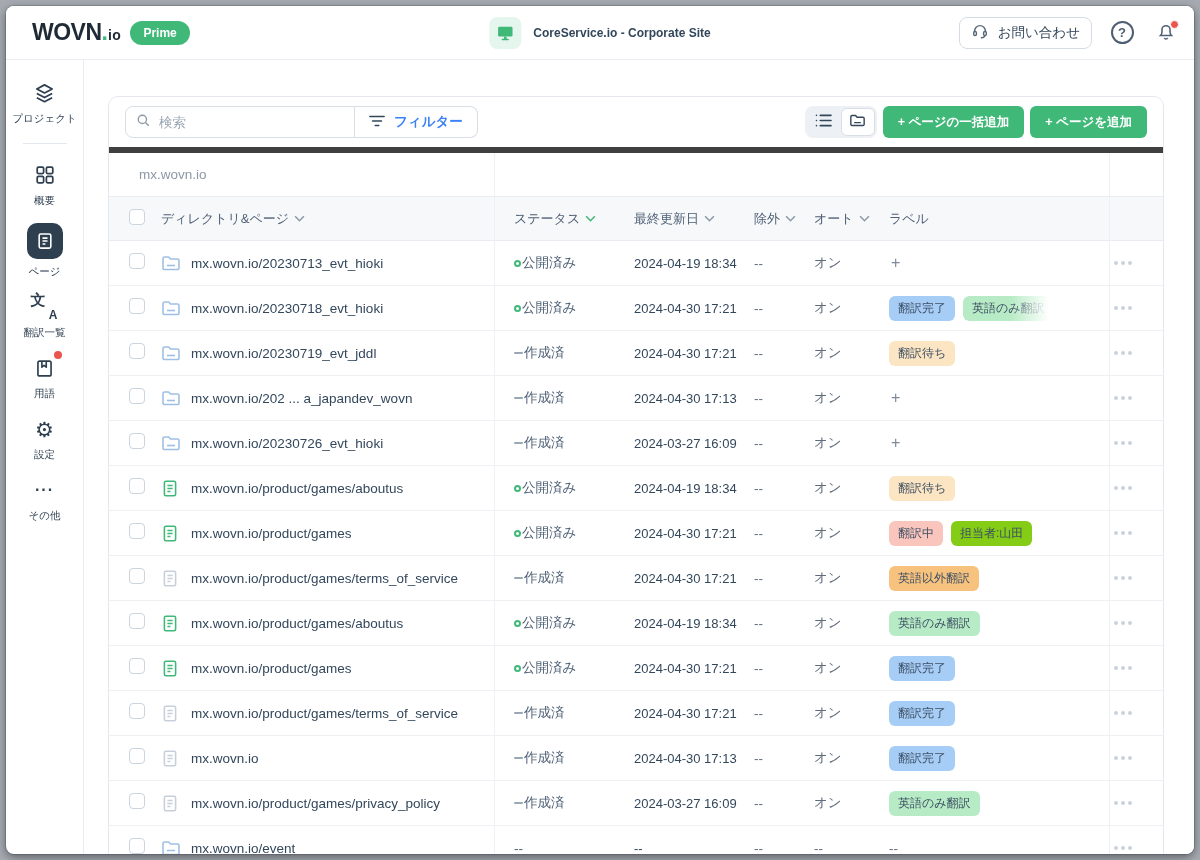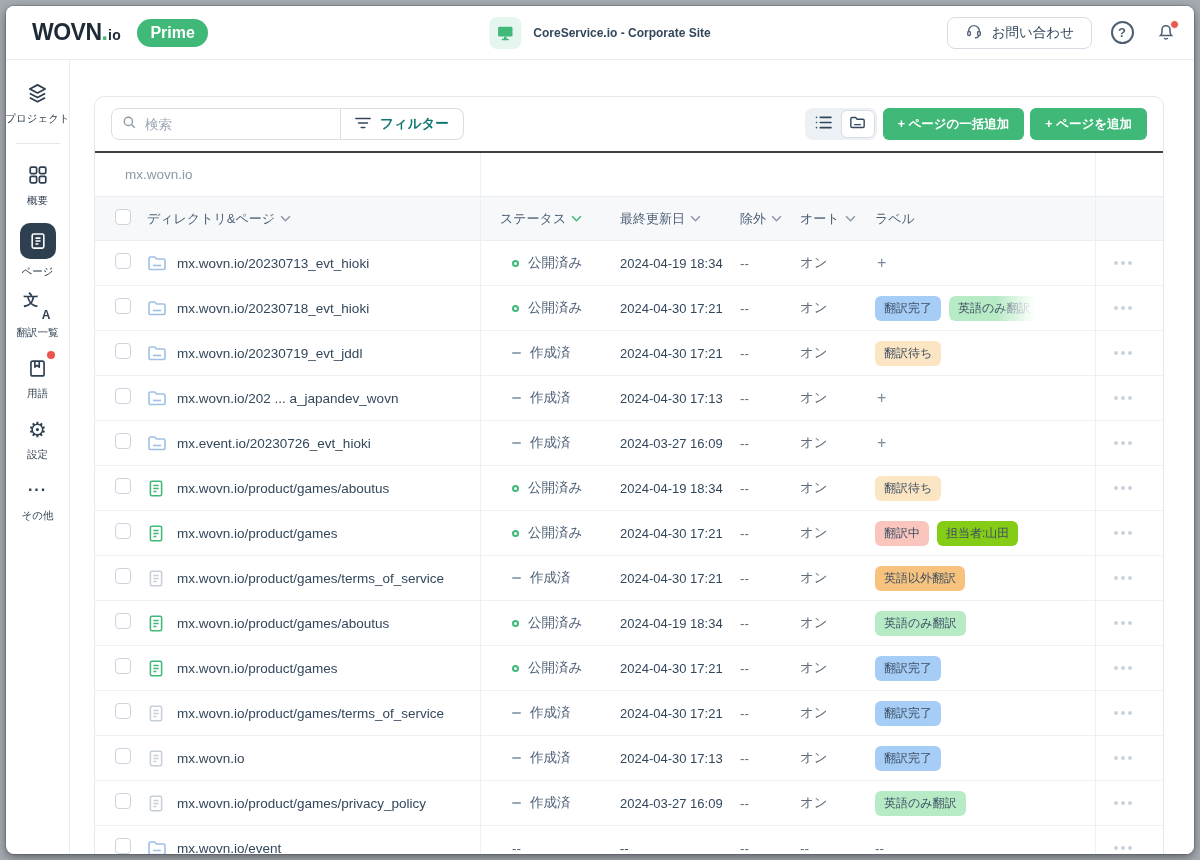--- a/index.html
+++ b/index.html
@@ -11,42 +11,42 @@
     background:#fff; border-radius:8px; overflow:hidden;
     box-shadow:0 3px 10px rgba(30,34,40,.55), 0 0 0 1px #8d929a; }
 
   
   .tophdr { height:54px; display:flex; align-items:center; position:relative;
     border-bottom:1px solid #e9edf1; background:#fff; padding:0 14px 0 26px; }
   .logo { display:flex; align-items:baseline; }
   .logo .w { font-size:23px; font-weight:900; letter-spacing:-.5px; color:#1e2a36; }
   .logo .d { font-size:23px; font-weight:900; color:var(--accent); }
   .logo .io { font-size:14px; font-weight:800; color:#1e2a36; letter-spacing:.5px; }
-  .plan { margin-left:16px; background:var(--accent); color:#fff; font-size:16px;
+  .plan { margin-left:9px; background:var(--accent); color:#fff; font-size:12px;
     font-weight:700; padding:5px 13px; border-radius:14px; }
   .site { position:absolute; left:50%; top:0; height:100%; transform:translateX(-50%);
     display:flex; align-items:center; gap:12px; }
   .site .tile { width:32px; height:32px; border-radius:8px; background:#e4f6ed;
     display:flex; align-items:center; justify-content:center; }
   .site .ttl { font-size:12px; font-weight:700; color:#33475b; white-space:nowrap; }
   .hdr-right { margin-left:auto; display:flex; align-items:center; gap:16px; }
   .contact-btn { display:flex; align-items:center; gap:9px; border:1px solid #d6dce3;
-    border-radius:8px; background:#fff; padding:0 17px; height:32px; cursor:pointer;
+    border-radius:8px; background:#fff; padding:0 11px; height:32px; cursor:pointer;
     font-size:13.5px; color:#33475b; font-family:inherit; }
   .icon-btn { background:none; border:none; cursor:pointer; position:relative;
     display:flex; align-items:center; justify-content:center; width:28px; height:28px; }
   .help-circle { width:23px; height:23px; border:2px solid #4e5f72; border-radius:50%;
     display:flex; align-items:center; justify-content:center;
     font-size:13px; font-weight:700; color:#4e5f72; }
   .bell-dot { position:absolute; right:1px; top:1px; width:9px; height:9px;
     border-radius:50%; background:var(--red); border:1.5px solid #fff; }
 
   
   .body-wrap { display:flex; height:calc(100% - 54px); }
-  .sidebar { width:64px; border-right:1px solid #e9edf1; padding-top:20px;
+  .sidebar { width:78px; border-right:1px solid #e9edf1; padding-top:20px;
     display:flex; flex-direction:column; align-items:center; flex-shrink:0; }
   .side-item { display:flex; flex-direction:column; align-items:center; gap:6px;
     margin-bottom:15px; cursor:pointer; position:relative; width:100%; }
   .side-item .ic { height:26px; display:flex; align-items:center; justify-content:center;
     position:relative; }
   .side-item .lbl { font-size:10.5px; color:#2e3f50; white-space:nowrap; }
   .side-item .tile-active { width:36px; height:36px; border-radius:10px;
     background:var(--nav-active); display:flex; align-items:center; justify-content:center; }
   .side-div { width:44px; border-top:1px solid #e3e8ee; margin:2px 0 18px; }
   .tr-ic { position:relative; width:26px; height:26px; }
@@ -59,30 +59,30 @@
 
   .main { flex:1; background:#fff; }
 
   
   .card { margin:36px 30px 0 24px; border:1px solid #e4e8ee; border-radius:10px;
     position:relative; background:#fff; }
   .vline { position:absolute; top:56px; bottom:0; width:1px; background:#edf0f4; pointer-events:none; }
   .vline.v1 { left:385px; } .vline.v2 { left:1000px; }
 
   .toolbar { height:56px; display:flex; align-items:center; justify-content:space-between;
-    padding:0 16px; border-bottom:2px solid #404040; }
+    padding:0 16px; border-bottom:6px solid #404040; }
   .search-group { display:flex; }
   .search-wrap { display:flex; align-items:center; gap:8px; width:230px; height:32px;
     border:1px solid #d9dee5; border-radius:8px 0 0 8px; padding:0 10px; background:#fff; }
   .search-wrap input { border:none; outline:none; flex:1; font-size:13.5px; color:#33475b;
     font-family:inherit; background:transparent; }
   .search-wrap input::placeholder { color:#9aa6b3; }
   .filter-btn { display:flex; align-items:center; gap:9px; height:32px; padding:0 14px;
     border:1px solid #d9dee5; border-left:none; border-radius:0 8px 8px 0; background:#fff;
-    font-size:13.5px; font-weight:700; color:#0f766e; cursor:pointer; font-family:inherit; }
+    font-size:13.5px; font-weight:700; color:#3b82f6; cursor:pointer; font-family:inherit; }
   .toolbar-right { display:flex; align-items:center; gap:6px; }
   .view-toggle { display:flex; background:#edf1f5; border-radius:8px; padding:2px; }
   .vt-btn { width:34px; height:28px; display:flex; align-items:center; justify-content:center;
     border:none; background:transparent; border-radius:6px; cursor:pointer; }
   .vt-btn.active { background:#fff; border:1px solid #d8dee6; }
   .green-btn { height:32px; padding:0 15px; border:none; border-radius:6px;
     background:var(--accent); color:#fff; font-size:12.5px; font-weight:700;
     cursor:pointer; font-family:inherit; white-space:nowrap; }
 
   .breadcrumb { height:44px; display:flex; align-items:center; padding-left:30px;
@@ -96,21 +96,21 @@
   .th.span-path { grid-column:2 / 4; }
   .pad20 { padding-left:20px; }
   .chev { flex-shrink:0; }
 
   .trow { height:45px; border-bottom:1px solid #eef1f4; background:#fff; }
   .checkbox { width:16px; height:16px; border:1.5px solid #ccd4de; border-radius:4px;
     background:#fff; display:inline-block; cursor:pointer; }
   .c-icon { display:flex; align-items:center; }
   .c-path { font-size:13.5px; color:#33475b; white-space:nowrap; overflow:hidden;
     text-overflow:ellipsis; cursor:pointer; }
-  .c-status { display:flex; align-items:center; gap:9px; font-size:13.5px; color:#4e6076; padding-left:32px; }
+  .c-status { display:flex; align-items:center; gap:1px; font-size:13.5px; color:#4e6076; padding-left:20px; }
   .sdot { flex-shrink:0; }
   .sdot.published { width:7px; height:7px; border:2px solid var(--accent); border-radius:50%; }
   .sdot.created { width:9px; height:2px; background:#9aa7b5; border-radius:1px; }
   .c-upd { font-size:13px; color:#33475b; }
   .c-exc, .c-auto { font-size:13.5px; color:#5f6b79; }
   .c-labels { display:flex; align-items:center; gap:8px; overflow:hidden; }
   .badge { font-size:12px; color:#3d4f63; padding:4px 9px; border-radius:6px; white-space:nowrap; }
   .badge.faded { -webkit-mask-image:linear-gradient(90deg,#000 52%,transparent 94%);
     mask-image:linear-gradient(90deg,#000 52%,transparent 94%); }
   .add-label { font-size:16px; color:#7d8a99; cursor:pointer; background:none; border:none;
@@ -446,21 +446,21 @@
   </div>
 
   <div class="grid trow">
     <div><span class="checkbox"></span></div>
     <div class="c-icon">
                 <svg width="20" height="18" viewBox="0 0 20 18" fill="none" stroke="#9fc0e4" stroke-width="1.6" stroke-linejoin="round">
                   <path d="M2 4.5A1.5 1.5 0 0 1 3.5 3h4.2l1.8 2h7A1.5 1.5 0 0 1 18 6.5v7.5a1.5 1.5 0 0 1-1.5 1.5h-13A1.5 1.5 0 0 1 2 14z"></path>
                   <path d="M6 11.5h8"></path>
                 </svg>
               </div>
-    <div class="c-path">mx.event.io/20230726_evt_hioki</div>
+    <div class="c-path">mx.wovn.io/20230726_evt_hioki</div>
     <div class="c-status">
       <span class="sdot created"></span>
       <span>作成済</span>
     </div>
     <div class="c-upd">2024-03-27 16:09</div>
     <div class="c-exc">--</div>
     <div class="c-auto">オン</div>
     <div class="c-labels">
                 <button class="add-label">+</button>
               </div>

